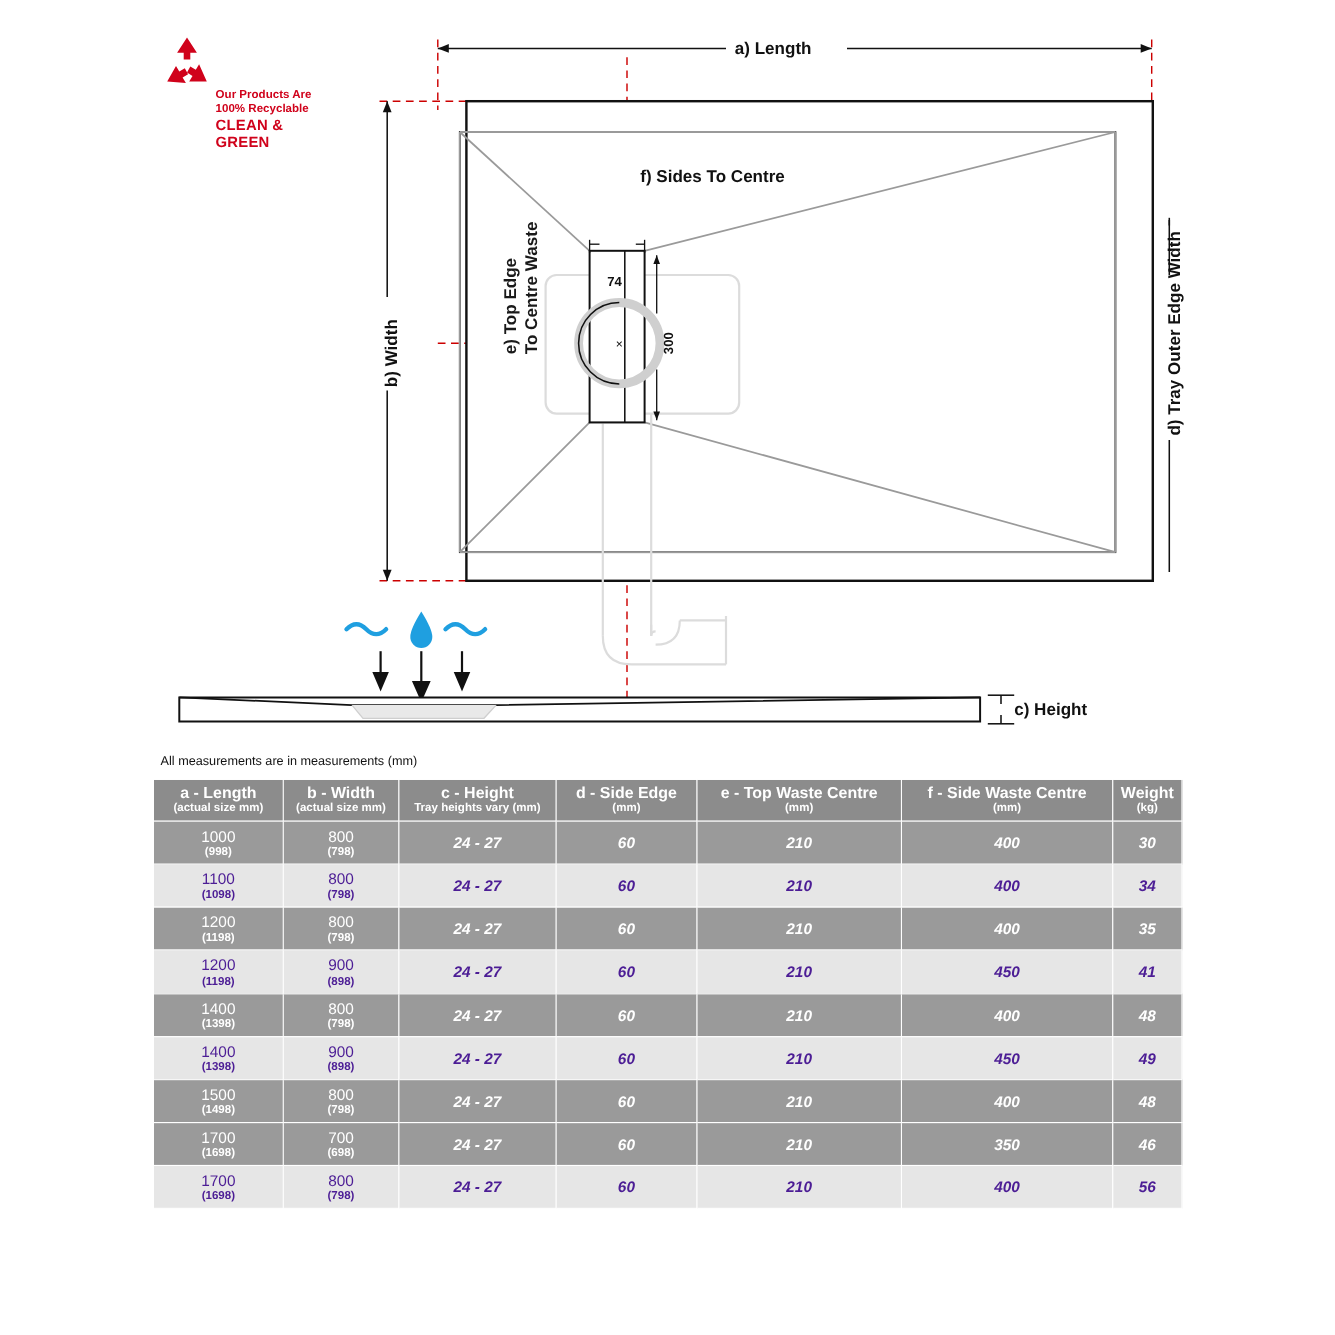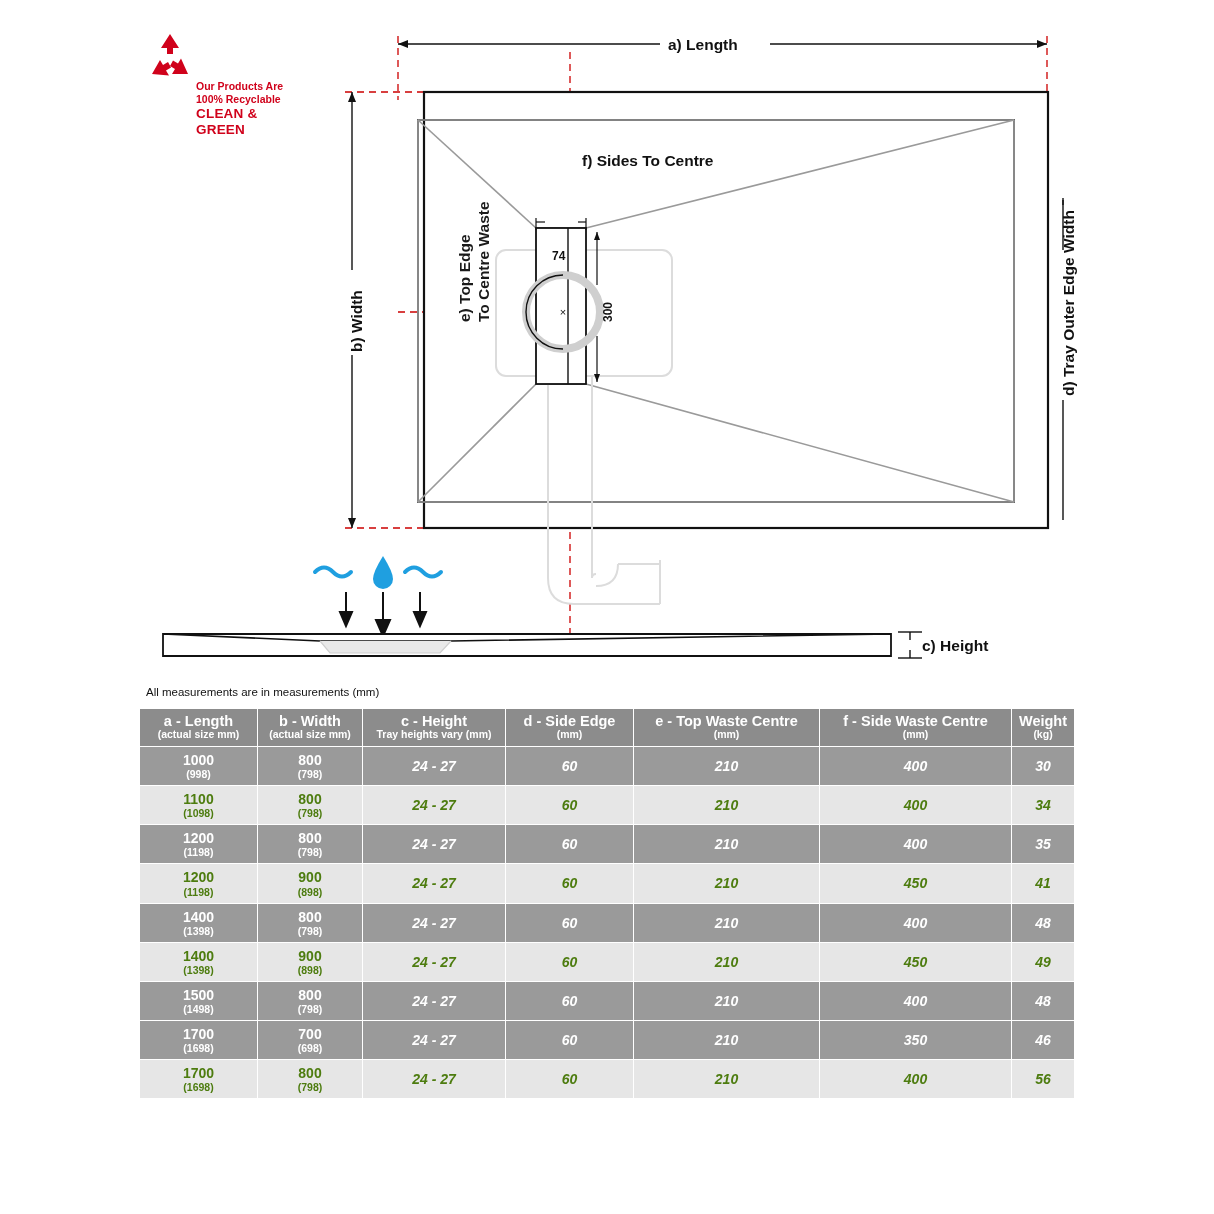--- a/index.html
+++ b/index.html
@@ -24,24 +24,24 @@
   
   .tablewrap{position:absolute;left:0;top:686px;width:1214px;}
   .measnote{position:absolute;left:146px;top:0px;font-size:11.5px;color:#111;}
   table{position:absolute;left:139px;top:22px;border-collapse:collapse;width:935px;
         font-size:13px;table-layout:fixed;}
   thead th{background:#8c8c8c;color:#ffffff;font-weight:bold;
            padding:4px 2px 5px;border:1px solid #ffffff;line-height:1.12;}
   thead th .main{display:block;font-size:14.5px;}
   thead th .sub{display:block;font-size:10.5px;font-weight:bold;}
   tbody td{text-align:center;border:1px solid #ffffff;padding:5px 2px;line-height:1.15;}
-  tbody td .big{display:block;font-size:14px;font-weight:bold;}
+  tbody td .big{display:block;font-size:14px;font-weight:normal;}
   tbody td .sm{display:block;font-size:10.5px;font-weight:bold;}
   tbody tr.odd td{background:#9a9a9a;color:#ffffff;}
-  tbody tr.even td{background:#e6e6e6;color:#4d7c0f;}
+  tbody tr.even td{background:#e6e6e6;color:#4c1d95;}
   .cell-strong{font-size:14px;font-weight:bold;font-style:italic;}
 </style>
 </head>
 <body>
 
 <div id="root">
 
   <div class="logo">
     <svg class="mark" viewBox="0 0 44 48">
       <g fill="#d0021b">

